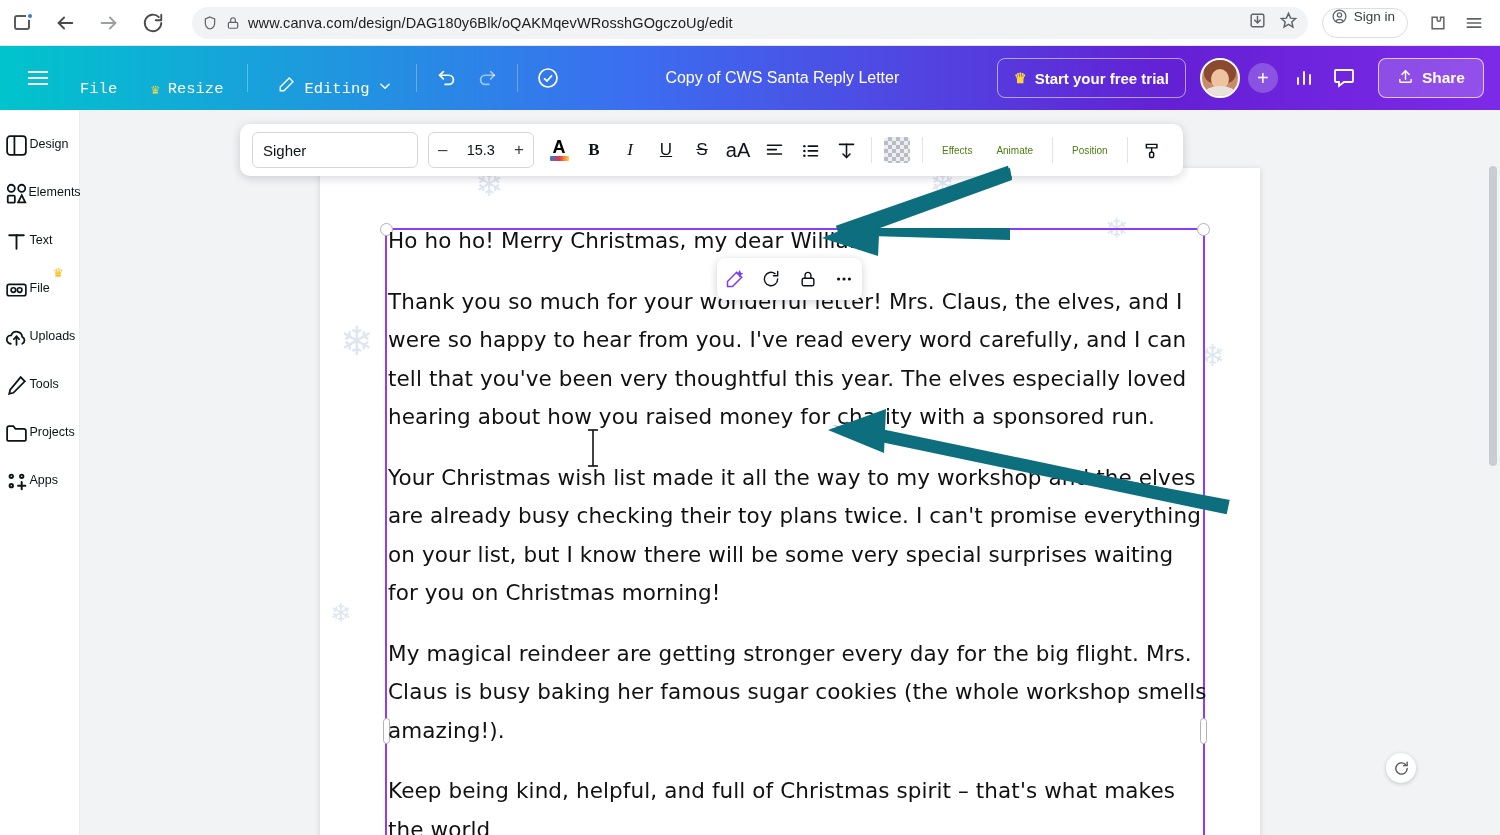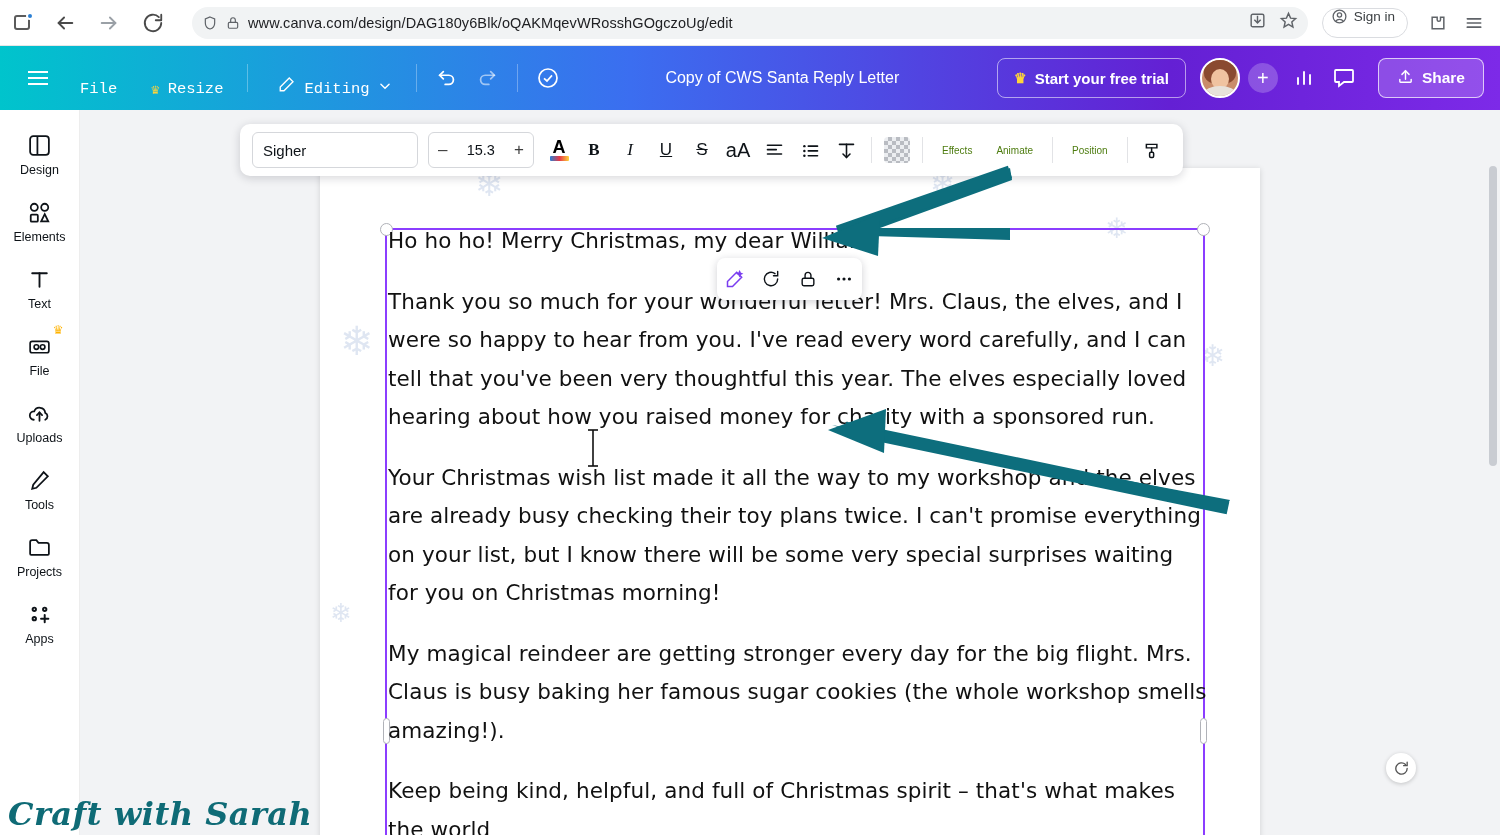--- a/index.html
+++ b/index.html
@@ -95,21 +95,21 @@
     border-radius: 8px; font-size: 15.5px; font-weight: 600; margin-right: 16px;
   }
 
   
   .left-rail {
     position: absolute; top: 110px; left: 0; width: 80px; height: 725px;
     background: #ffffff; border-right: 1px solid #ededed;
     display: flex; flex-direction: column; align-items: center; padding-top: 22px;
   }
   .rail-item {
-    width: 72px; display: flex; flex-direction: column; align-items: center;
+    width: 72px; display: flex; flex-direction: row; align-items: flex-start;
     margin-bottom: 22px; color: #0e1318; position: relative;
   }
   .rail-item .label { font-size: 12.5px; margin-top: 5px; }
   .rail-item .ricon { width: 26px; height: 26px; display:flex; align-items:center; justify-content:center; }
   .rail-crown { position: absolute; top: -10px; right: 12px; color: #ffb300; font-size: 12px; }
 
   
   .editor-area {
     position: absolute; top: 110px; left: 80px; width: 1420px; height: 725px;
     background: #f2f3f5; overflow: hidden;
@@ -628,15 +628,14 @@
       <svg width="17" height="17" viewBox="0 0 24 24" fill="none" stroke="#555" stroke-width="1.9" stroke-linecap="round">
           <path d="M20 12a8 8 0 1 1-2.3-5.6"></path>
           <polyline points="20,3 20,8 15,8"></polyline>
         </svg>
     </div>
 
     <div class="scroll-track"></div>
     <div class="scroll-thumb"></div>
   </div>
 
-  <div class="watermark">Craft with Sarah</div>
 
 </div>
 
 </body></html>

